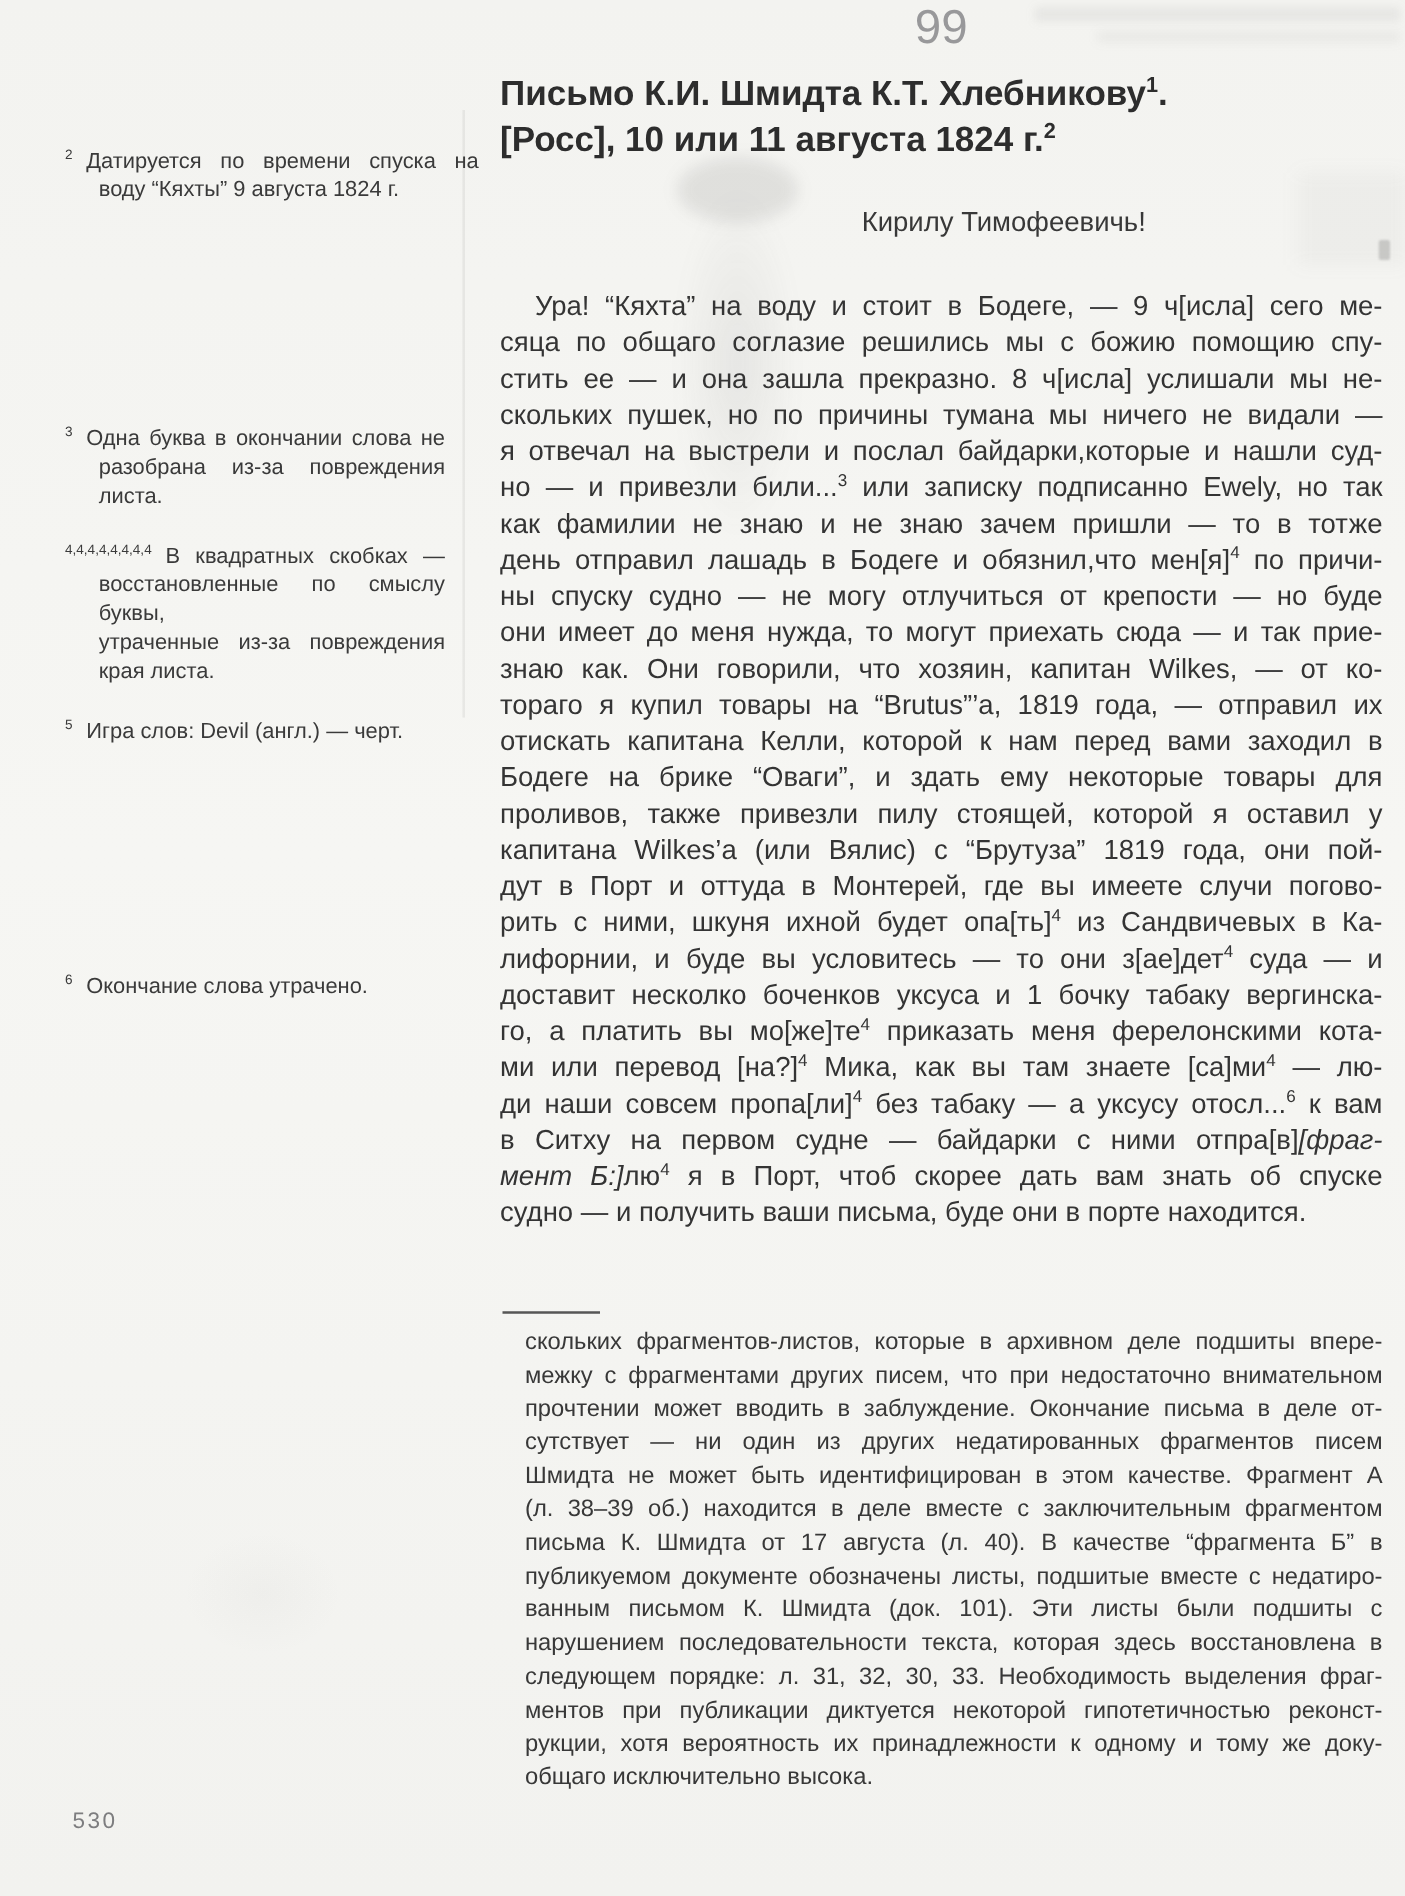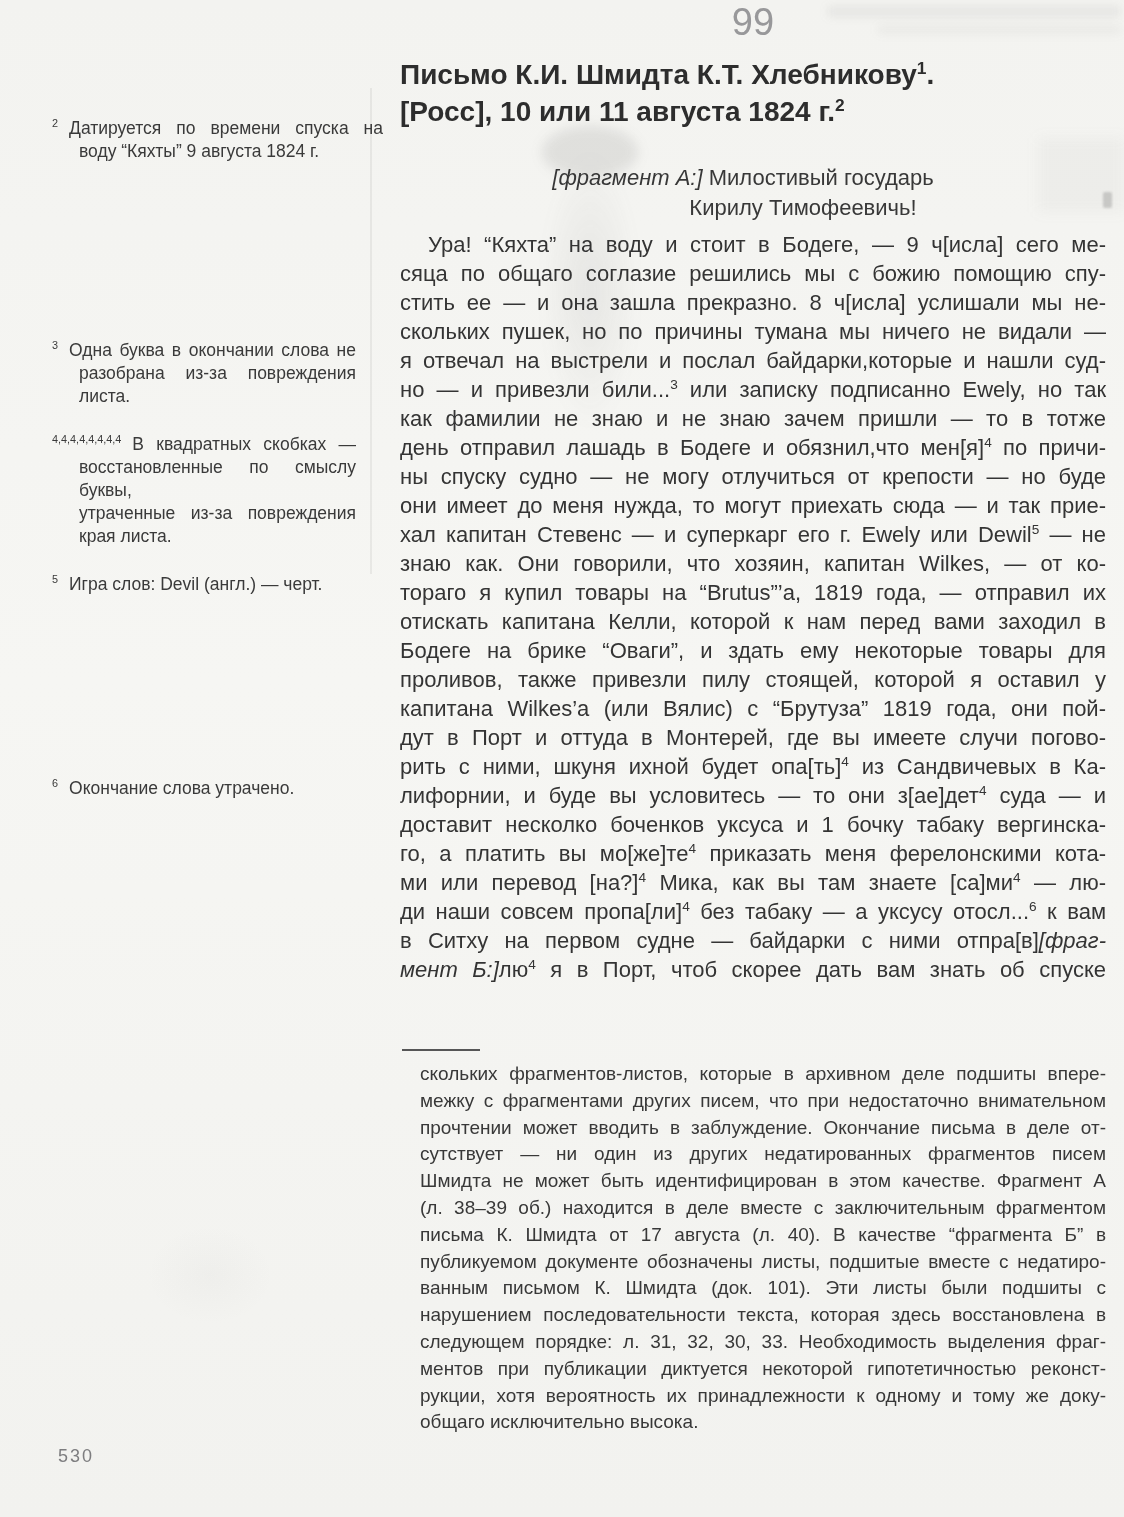--- a/index.html
+++ b/index.html
@@ -61,51 +61,50 @@
   <div class="artifact a-bl"></div>
 
   <div class="docnum">99</div>
 
   <div class="titleblk">
       <div class="ln"><span>Письмо К.И. Шмидта К.Т. Хлебникову</span><sup>1</sup><span>.</span></div>
       <div class="ln"><span>[Росс], 10 или 11 августа 1824 г.</span><sup>2</sup></div>
     </div>
 
   <div class="salut">
-      <div class="ln sal1"><span class="it">[фрагмент А:]</span><span> Милостивый государь</span></div>
       <div class="ln sal2"><span>Кирилу Тимофеевичь!</span></div>
     </div>
 
   <div class="bodytxt">
       <div class="ln just ind"><span>Ура! “Кяхта” на воду и стоит в Бодеге, — 9 ч[исла] сего ме-</span></div>
       <div class="ln just"><span>сяца по общаго соглазие решились мы с божию помощию спу-</span></div>
       <div class="ln just"><span>стить ее — и она зашла прекразно. 8 ч[исла] услишали мы не-</span></div>
       <div class="ln just"><span>скольких пушек, но по причины тумана мы ничего не видали —</span></div>
       <div class="ln just"><span>я отвечал на выстрели и послал байдарки,которые и нашли суд-</span></div>
       <div class="ln just"><span>но — и привезли били...</span><sup>3</sup><span> или записку подписанно Ewely, но так</span></div>
       <div class="ln just"><span>как фамилии не знаю и не знаю зачем пришли — то в тотже</span></div>
       <div class="ln just"><span>день отправил лашадь в Бодеге и обязнил,что мен[я]</span><sup>4</sup><span> по причи-</span></div>
       <div class="ln just"><span>ны спуску судно — не могу отлучиться от крепости — но буде</span></div>
       <div class="ln just"><span>они имеет до меня нужда, то могут приехать сюда — и так прие-</span></div>
-      <div class="ln just"><span>хал капитан Стевенс — и суперкарг его г. Ewely или Dewil</span><sup>5</sup><span> — не</span></div>
       <div class="ln just"><span>знаю как. Они говорили, что хозяин, капитан Wilkes, — от ко-</span></div>
       <div class="ln just"><span>тораго я купил товары на “Brutus”’а, 1819 года, — отправил их</span></div>
       <div class="ln just"><span>отискать капитана Келли, которой к нам перед вами заходил в</span></div>
       <div class="ln just"><span>Бодеге на брике “Оваги”, и здать ему некоторые товары для</span></div>
       <div class="ln just"><span>проливов, также привезли пилу стоящей, которой я оставил у</span></div>
       <div class="ln just"><span>капитана Wilkes’а (или Вялис) с “Брутуза” 1819 года, они пой-</span></div>
       <div class="ln just"><span>дут в Порт и оттуда в Монтерей, где вы имеете случи погово-</span></div>
       <div class="ln just"><span>рить с ними, шкуня ихной будет опа[ть]</span><sup>4</sup><span> из Сандвичевых в Ка-</span></div>
       <div class="ln just"><span>лифорнии, и буде вы условитесь — то они з[ае]дет</span><sup>4</sup><span> суда — и</span></div>
       <div class="ln just"><span>доставит несколко боченков уксуса и 1 бочку табаку вергинска-</span></div>
       <div class="ln just"><span>го, а платить вы мо[же]те</span><sup>4</sup><span> приказать меня ферелонскими кота-</span></div>
       <div class="ln just"><span>ми или перевод [на?]</span><sup>4</sup><span> Мика, как вы там знаете [са]ми</span><sup>4</sup><span> — лю-</span></div>
       <div class="ln just"><span>ди наши совсем пропа[ли]</span><sup>4</sup><span> без табаку — а уксусу отосл...</span><sup>6</sup><span> к вам</span></div>
       <div class="ln just"><span>в Ситху на первом судне — байдарки с ними отпра[в]</span><span class="it">[фраг-</span></div>
       <div class="ln just"><span class="it">мент Б:]</span><span>лю</span><sup>4</sup><span> я в Порт, чтоб скорее дать вам знать об спуске</span></div>
+      <div class="ln"><span>судно — и получить ваши письма, буде они в порте находится.</span></div>
     </div>
 
   <aside class="margin">
     <div class="mnote" id="mn2">
         <div class="ln just fl"><sup class="mk">2</sup><span>Датируется по времени спуска на</span></div>
         <div class="ln"><span>воду “Кяхты” 9 августа 1824 г.</span></div>
       </div>
     <div id="mg345">
       <div class="mnote">
           <div class="ln just fl"><sup class="mk">3</sup><span>Одна буква в окончании слова не</span></div>

